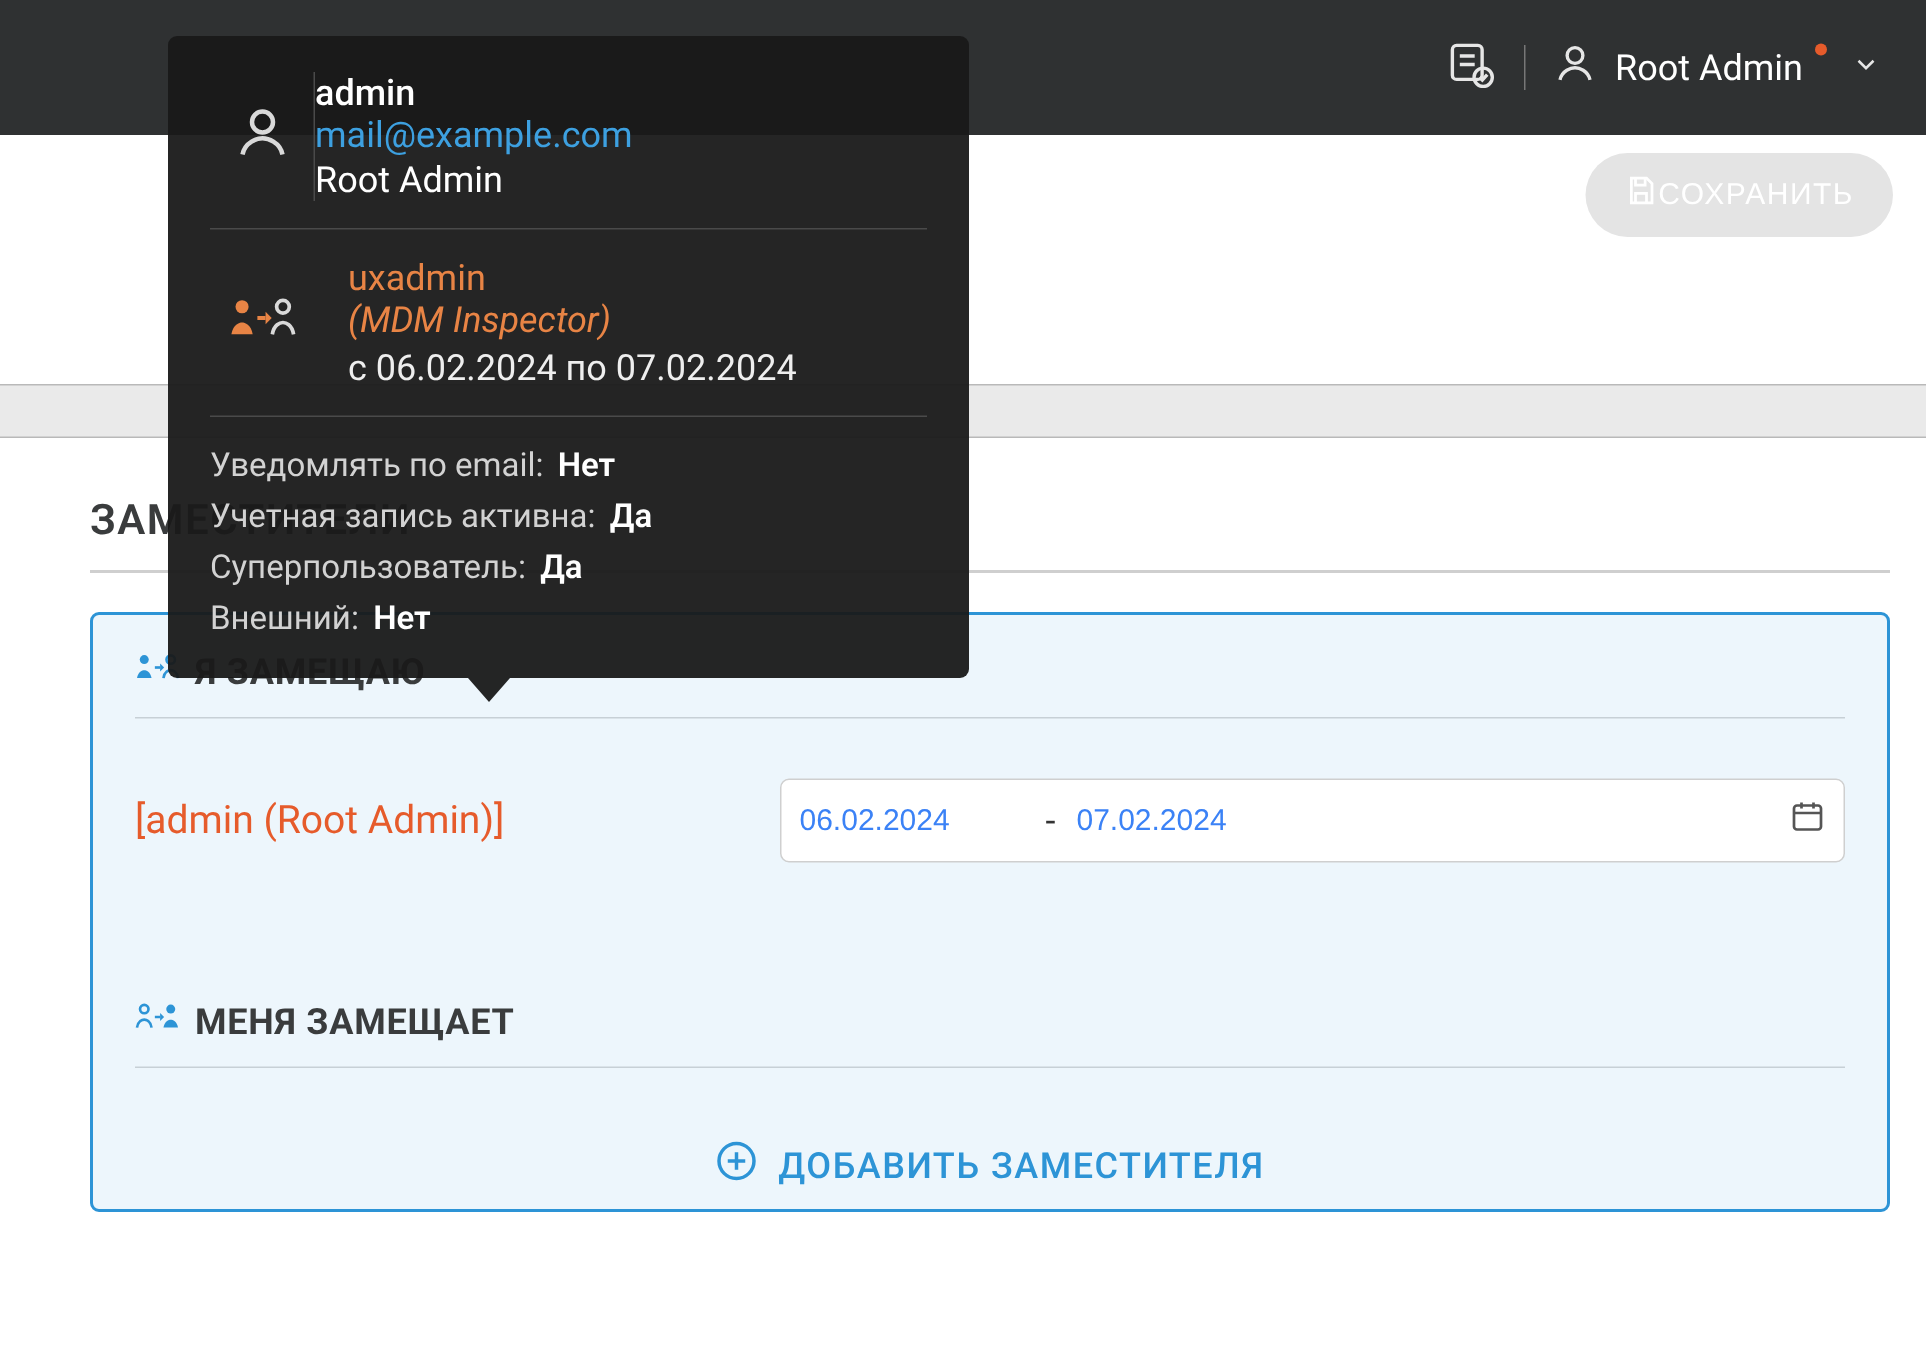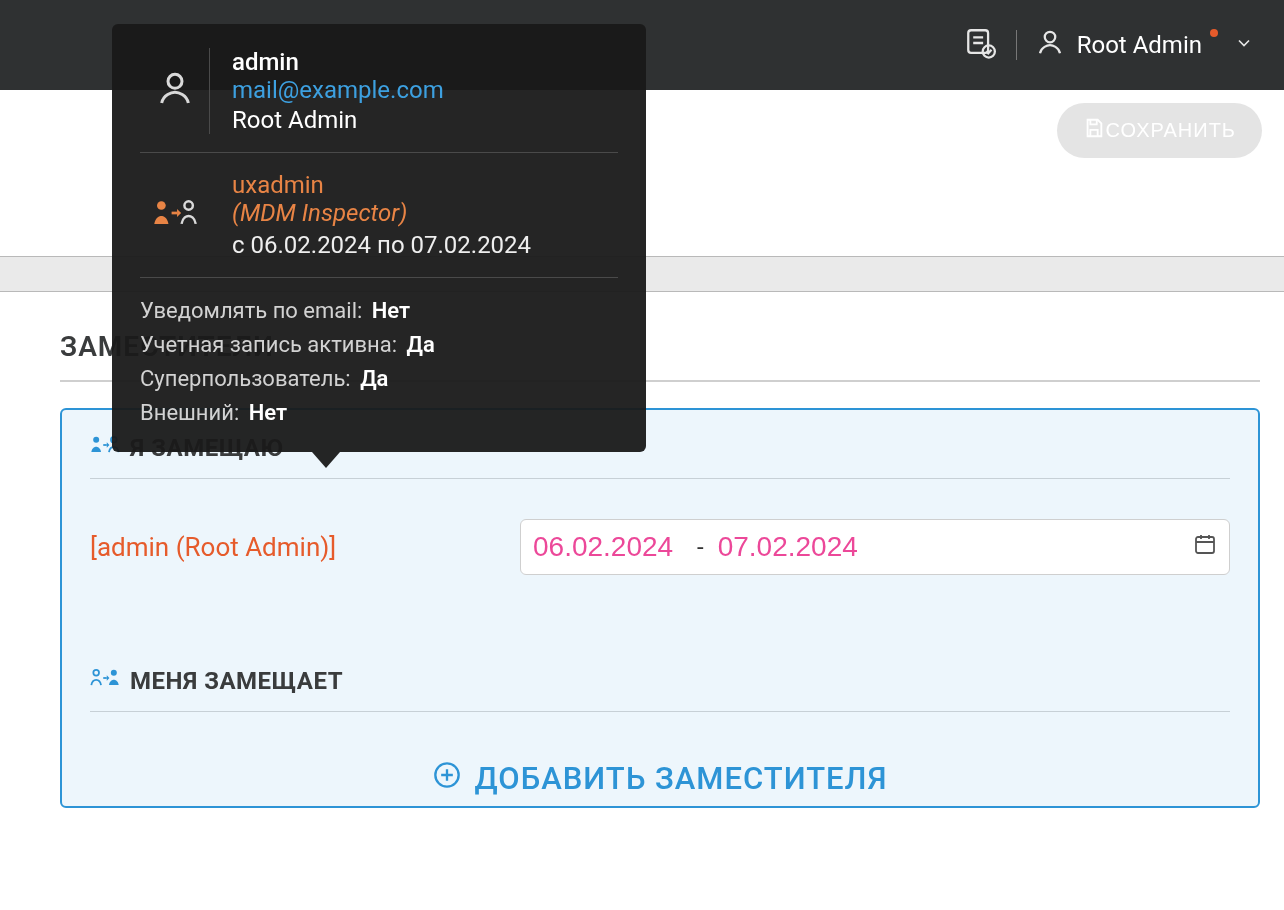--- a/index.html
+++ b/index.html
@@ -137,39 +137,39 @@
     height: 56px;
     padding: 0 12px;
     gap: 8px;
     flex: 1;
     font-size: 24px;
     color: #333;
   }
   .daterange input {
     border: none;
     outline: none;
-    font-size: 28px;
+    font-size: 20px;
     width: 150px;
-    color: #ec4899;
+    color: #3b82f6;
     background: transparent;
   }
   .daterange .sep { color: #333; padding: 0 6px; }
   .daterange .cal-icon { margin-left: auto; color: #555; }
 
   .subhead2 {
     margin-top: 90px;
   }
 
   .add-row {
     display: flex;
     align-items: center;
     justify-content: center;
     gap: 14px;
     color: #2d94d6;
-    font-size: 31px;
+    font-size: 24px;
     font-weight: 500;
     letter-spacing: 1px;
     margin-top: 48px;
     cursor: pointer;
   }
 
   
   .popover {
     position: absolute;
     top: 24px;
@@ -186,21 +186,20 @@
     content: "";
     position: absolute;
     bottom: -16px;
     left: 200px;
     border-left: 14px solid transparent;
     border-right: 14px solid transparent;
     border-top: 16px solid rgba(25,25,25,0.95);
   }
   .popover .row1 {
     display: flex;
-    gap: 22px;
     align-items: flex-start;
     padding-bottom: 18px;
     border-bottom: 1px solid #4a4a4a;
   }
   .popover .iconcol {
     width: 70px;
     display: flex;
     justify-content: center;
     padding-top: 20px;
     color: #d9d9d9;

